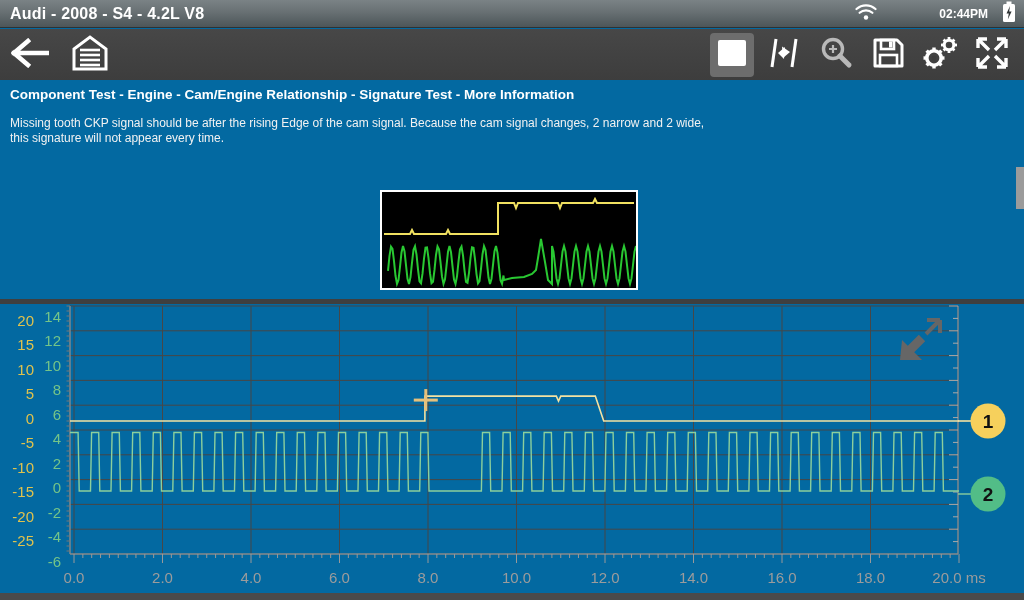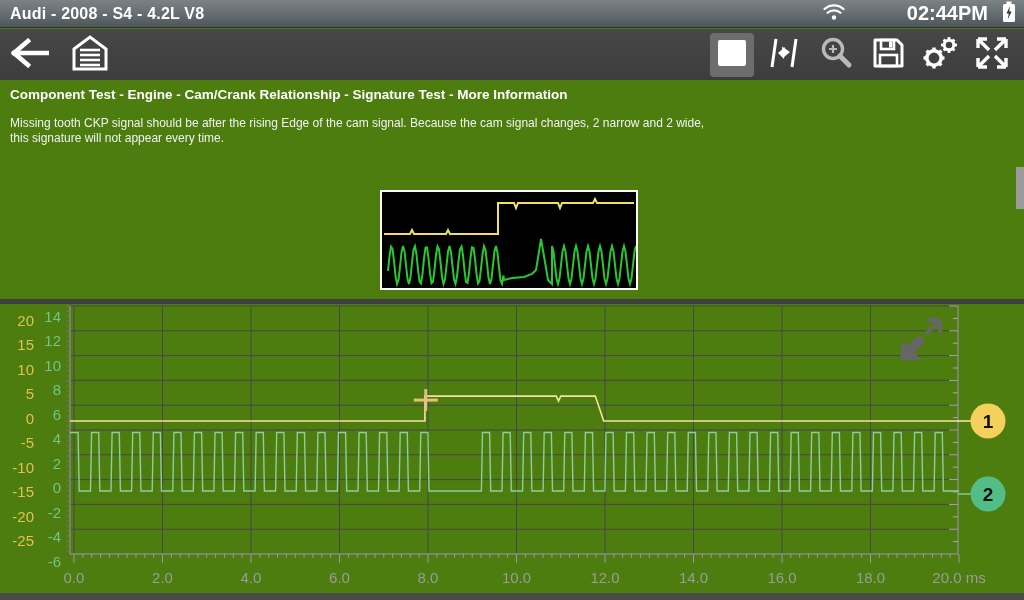--- a/index.html
+++ b/index.html
@@ -1,26 +1,26 @@
 <!DOCTYPE html>
 <html><head>
 <meta charset="utf-8">
 <style>
   * { margin:0; padding:0; box-sizing:border-box; }
   html,body { width:1024px; height:600px; background:#000; overflow:hidden;
               font-family:"Liberation Sans", sans-serif; }
-  .screen { position:relative; width:1024px; height:600px; background:#4d7c0f; }
+  .screen { position:relative; width:1024px; height:600px; background:#0369a1; }
 
   
   .statusbar { position:absolute; left:0; top:0; width:1024px; height:28px;
     background:linear-gradient(#7a8285 0%, #687073 45%, #565f62 80%, #4d5659 100%);
     border-bottom:1px solid #2c3234; display:flex; align-items:center; }
   .statusbar .title { color:#fff; font-weight:bold; font-size:16px; padding-left:10px; letter-spacing:.2px; }
   .statusbar .right { margin-left:auto; display:flex; align-items:center; gap:14px; padding-right:8px; }
-  .statusbar .time { color:#fff; font-weight:bold; font-size:20px;margin-left:48px; }
+  .statusbar .time { color:#fff; font-weight:bold; font-size:12px;margin-left:48px; }
 
   
   .toolbar { position:absolute; left:0; top:29px; width:1024px; height:51px;
     background:linear-gradient(#474747,#3d3d3d); display:flex; align-items:center; }
   .tb-left { display:flex; align-items:center; gap:16px; padding-left:8px; }
   .tb-right { margin-left:auto; display:flex; align-items:center; gap:8px; padding-right:10px; }
   .tb-btn { width:44px; height:44px; display:flex; align-items:center; justify-content:center;
             border-radius:4px; cursor:pointer; }
   .tb-btn.active { background:#6d6d6d; }
 
@@ -175,21 +175,21 @@
               <path d="M2 16 L16 16 L16 2" fill="none" stroke-width="0"></path>
               <path d="M21 21 L32 32 M32 32 L32 23 M32 32 L23 32" fill="none"></path>
               <path d="M15 15 L4 4 M4 4 L4 13 M4 4 L13 4" fill="none"></path>
             </g>
           </svg>
         </span>
       </div>
     </div>
   </div>
 
-  <div class="breadcrumb">Component Test - Engine - Cam/Crank Relationship - Signature Test - More Information</div>
+  <div class="breadcrumb">Component Test - Engine - Cam/Engine Relationship - Signature Test - More Information</div>
   <div class="description">Missing tooth CKP signal should be after the rising Edge of the cam signal. Because the cam signal changes, 2 narrow and 2 wide,
 this signature will not appear every time.</div>
 
   <div class="thumb">
     <svg id="thumbsvg" width="254" height="96" viewBox="0 0 254 96">
         <path d="M2,42 L28,42 L30,38 L32,42 L64,42 L66,38 L68,42 L116,42 L116,11 L132,11 L134,16 L136,11 L176,11 L178,16 L180,11 L211,11 L213,7 L215,11 L252,11" fill="none" stroke="#f0e060" stroke-width="2"></path>
         <path d="M6.0,78.9 L7.5,63.9 L9.0,54.6 L10.5,56.8 L12.0,69.1 L13.5,83.8 L15.0,91.8 L16.5,88.0 L18.0,74.8 L19.5,60.5 L21.0,54.0 L22.5,59.3 L24.0,73.2 L25.5,86.9 L27.0,92.0 L28.5,85.1 L30.0,70.7 L31.5,57.8 L33.0,54.3 L34.5,62.5 L36.0,77.3 L37.5,89.4 L39.0,91.3 L40.5,81.7 L42.0,66.7 L43.5,55.7 L45.0,55.4 L46.5,66.2 L48.0,81.2 L49.5,91.1 L51.0,89.7 L52.5,77.9 L54.0,63.0 L55.5,54.4 L57.0,57.4 L58.5,70.1 L60.0,84.7 L61.5,91.9 L63.0,87.3 L64.5,73.8 L66.0,59.8 L67.5,54.0 L69.0,60.1 L70.5,74.2 L72.0,87.6 L73.5,91.9 L75.0,84.3 L76.5,69.7 L78.0,57.2 L79.5,54.5 L81.0,63.4 L82.5,78.3 L84.0,89.9 L85.5,90.9 L87.0,80.8 L88.5,65.8 L90.0,55.3 L91.5,55.8 L93.0,67.1 L94.5,82.1 L96.0,91.4 L97.5,89.2 L99.0,76.9 L100.5,62.2 L102.0,54.2 L103.5,58.0 L105.0,71.2 L106.5,85.5 L108.0,92.0 L109.5,86.7 L111.0,72.8 L112.5,59.1 L114.0,54.0 L115.5,60.9 L117.0,75.3 L118.5,88.2 L120.0,91.7 L121.5,83.5 L122,88 L130,86 L142,85 L150,82 L154,78 L156,66 L159,47 L163,70 L166,88 L170,92 L170.0,54.0 L171.5,59.6 L173.0,73.0 L174.5,86.4 L176.0,92.0 L177.5,86.4 L179.0,73.0 L180.5,59.6 L182.0,54.0 L183.5,59.6 L185.0,73.0 L186.5,86.4 L188.0,92.0 L189.5,86.4 L191.0,73.0 L192.5,59.6 L194.0,54.0 L195.5,59.6 L197.0,73.0 L198.5,86.4 L200.0,92.0 L201.5,86.4 L203.0,73.0 L204.5,59.6 L206.0,54.0 L207.5,59.6 L209.0,73.0 L210.5,86.4 L212.0,92.0 L213.5,86.4 L215.0,73.0 L216.5,59.6 L218.0,54.0 L219.5,59.6 L221.0,73.0 L222.5,86.4 L224.0,92.0 L225.5,86.4 L227.0,73.0 L228.5,59.6 L230.0,54.0 L231.5,59.6 L233.0,73.0 L234.5,86.4 L236.0,92.0 L237.5,86.4 L239.0,73.0 L240.5,59.6 L242.0,54.0 L243.5,59.6 L245.0,73.0 L246.5,86.4 L248.0,92.0 L249.5,86.4 L251.0,73.0 L252.5,59.6 L254.0,54.0" fill="none" stroke="#29c832" stroke-width="2"></path>
       </svg>
   </div>
 

